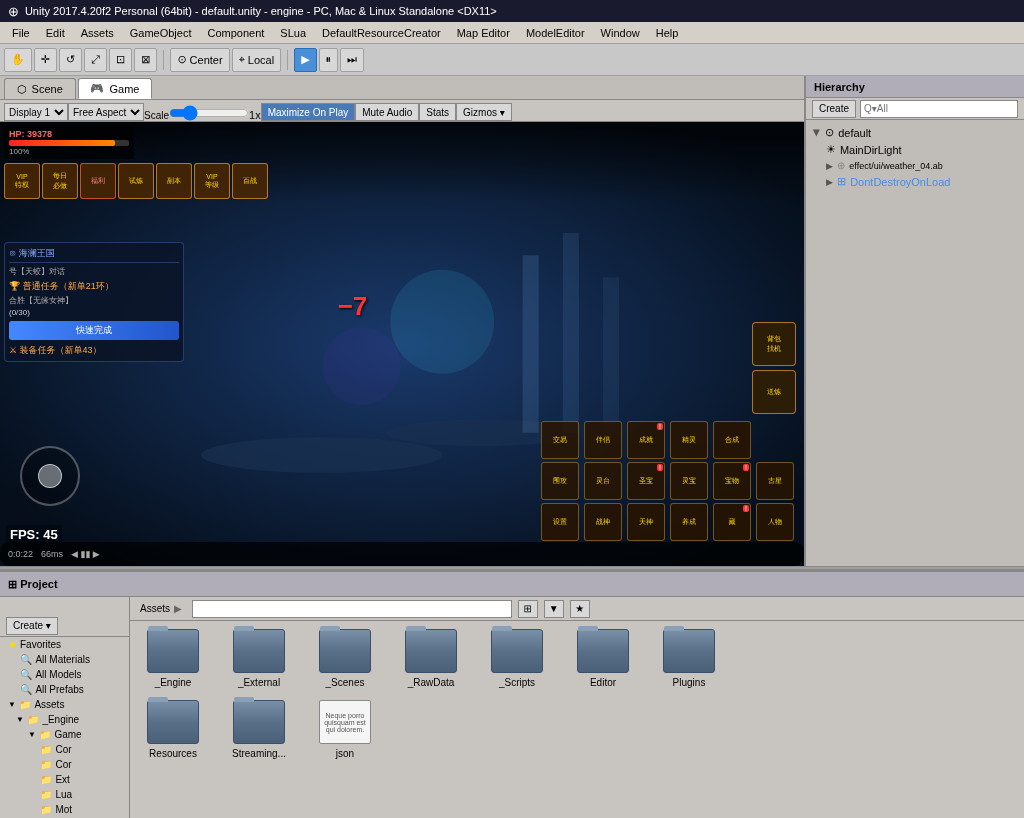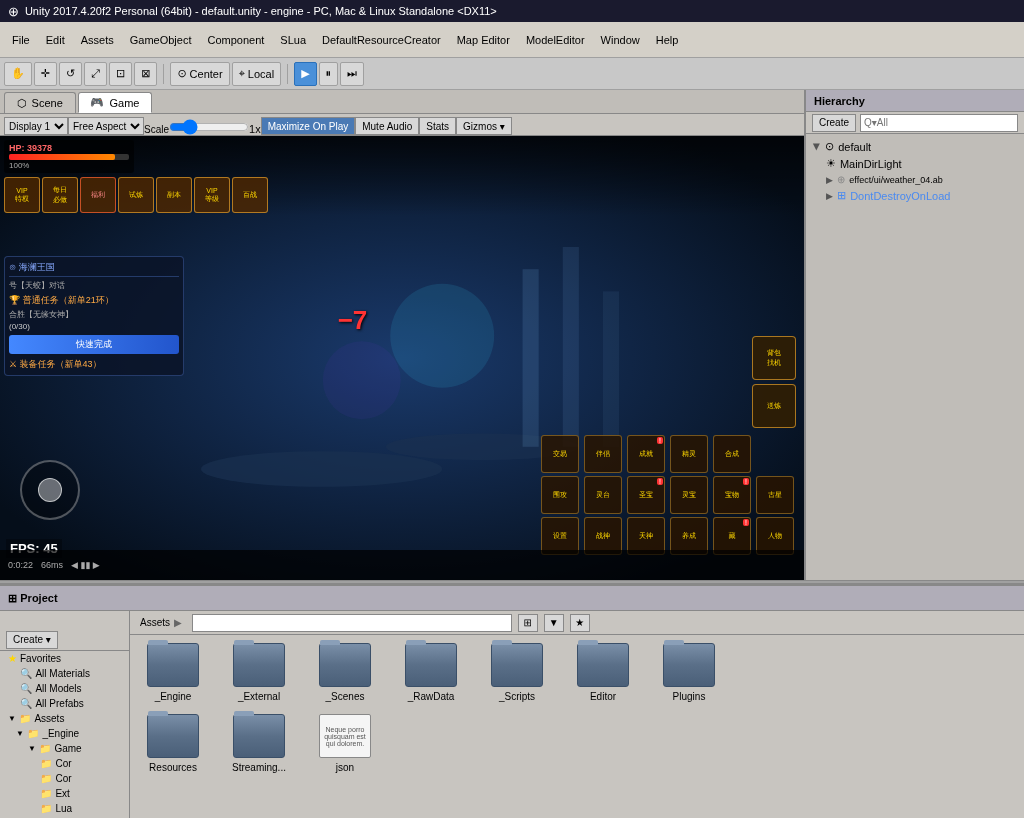--- a/index.html
+++ b/index.html
@@ -6,21 +6,21 @@
     body { width: 1024px; height: 818px; overflow: hidden; background: #c0c0c0; font-family: 'Segoe UI', Arial, sans-serif; font-size: 11px; color: #000; }
 
     
     #title-bar {
       height: 22px; background: #1a1a2e; color: #fff; display: flex; align-items: center; padding: 0 8px; font-size: 11px;
     }
     #title-bar .title-icon { margin-right: 6px; font-size: 13px; }
 
     
     #menu-bar {
-      height: 36px; background: #d4d0c8; display: flex; align-items: center; padding: 0 4px; border-bottom: 1px solid #a0a0a0;
+      height: 22px; background: #d4d0c8; display: flex; align-items: center; padding: 0 4px; border-bottom: 1px solid #a0a0a0;
     }
     .menu-item { padding: 2px 8px; cursor: pointer; font-size: 11px; }
 
     
     #toolbar {
       height: 32px; background: #c8c8c8; display: flex; align-items: center; padding: 0 4px; gap: 2px; border-bottom: 1px solid #a0a0a0;
     }
     .toolbar-btn {
       height: 24px; padding: 0 6px; background: #d8d8d8; border: 1px solid #a0a0a0; cursor: pointer; display: flex; align-items: center; gap: 3px; font-size: 11px; border-radius: 2px;
     }
@@ -112,21 +112,21 @@
     .path-sep { color: #666; }
 
     
     #content-area { display: flex; flex-direction: column; height: calc(818px - 76px); }
     #top-content { display: flex; flex: 1; min-height: 0; }
     #scene-area { flex: 1; display: flex; flex-direction: column; min-width: 0; }
 
     
     .game-top-hud { position: absolute; top: 0; left: 0; right: 0; height: 80px; background: linear-gradient(180deg, rgba(0,0,0,0.7) 0%, transparent 100%); }
 
-    .timeline-bar { position: absolute; bottom: 0; left: 0; right: 0; height: 30px; background: rgba(0,0,0,0.7); display: flex; align-items: center; padding: 0 8px; gap: 8px; color: #aaa; font-size: 9px; }
+    .timeline-bar { position: absolute; bottom: 0; left: 0; right: 0; height: 24px; background: rgba(0,0,0,0.7); display: flex; align-items: center; padding: 0 8px; gap: 8px; color: #aaa; font-size: 9px; border-radius: 9px; }
 
     
     .panel-resize { height: 4px; background: #a0a0a0; cursor: ns-resize; border-top: 1px solid #888; border-bottom: 1px solid #888; }
 
     .project-create-toolbar { height: 22px; background: #c8c5c0; display: flex; align-items: center; padding: 0 6px; border-bottom: 1px solid #888; }
   </style>
 </head>
 <body>
 
 <div id="title-bar">

